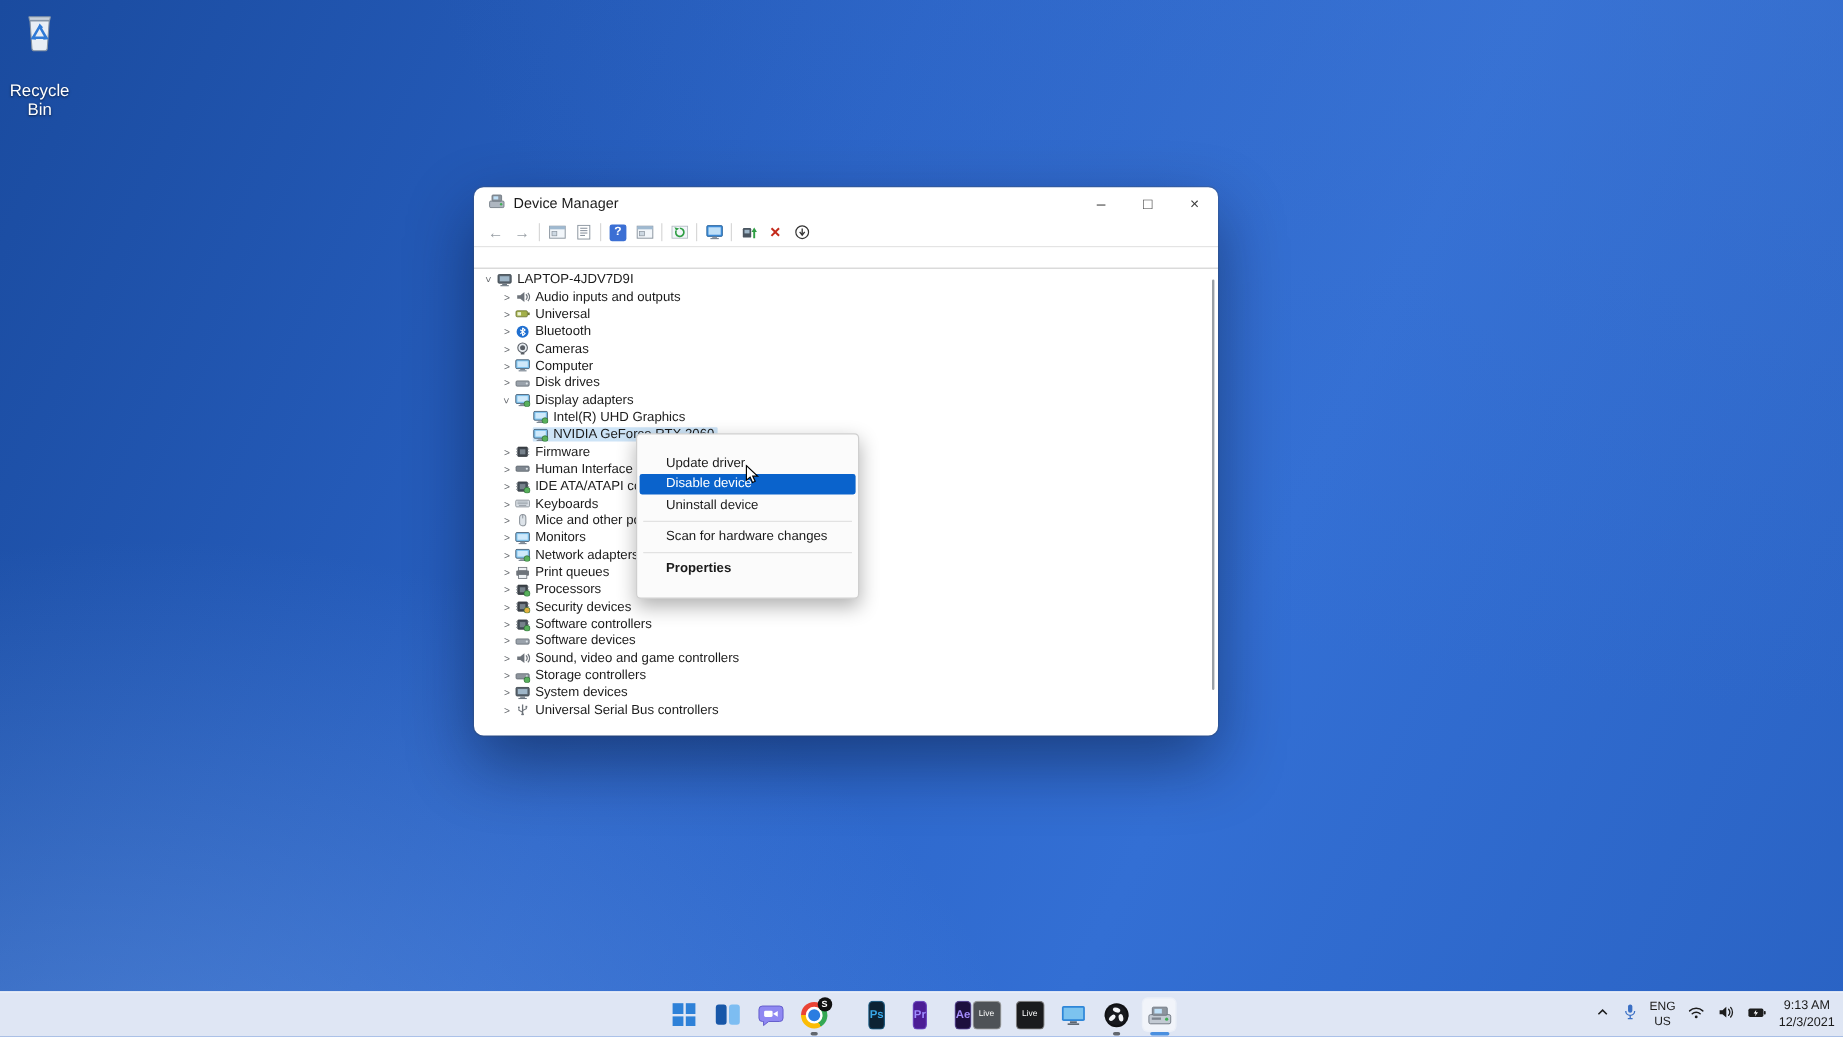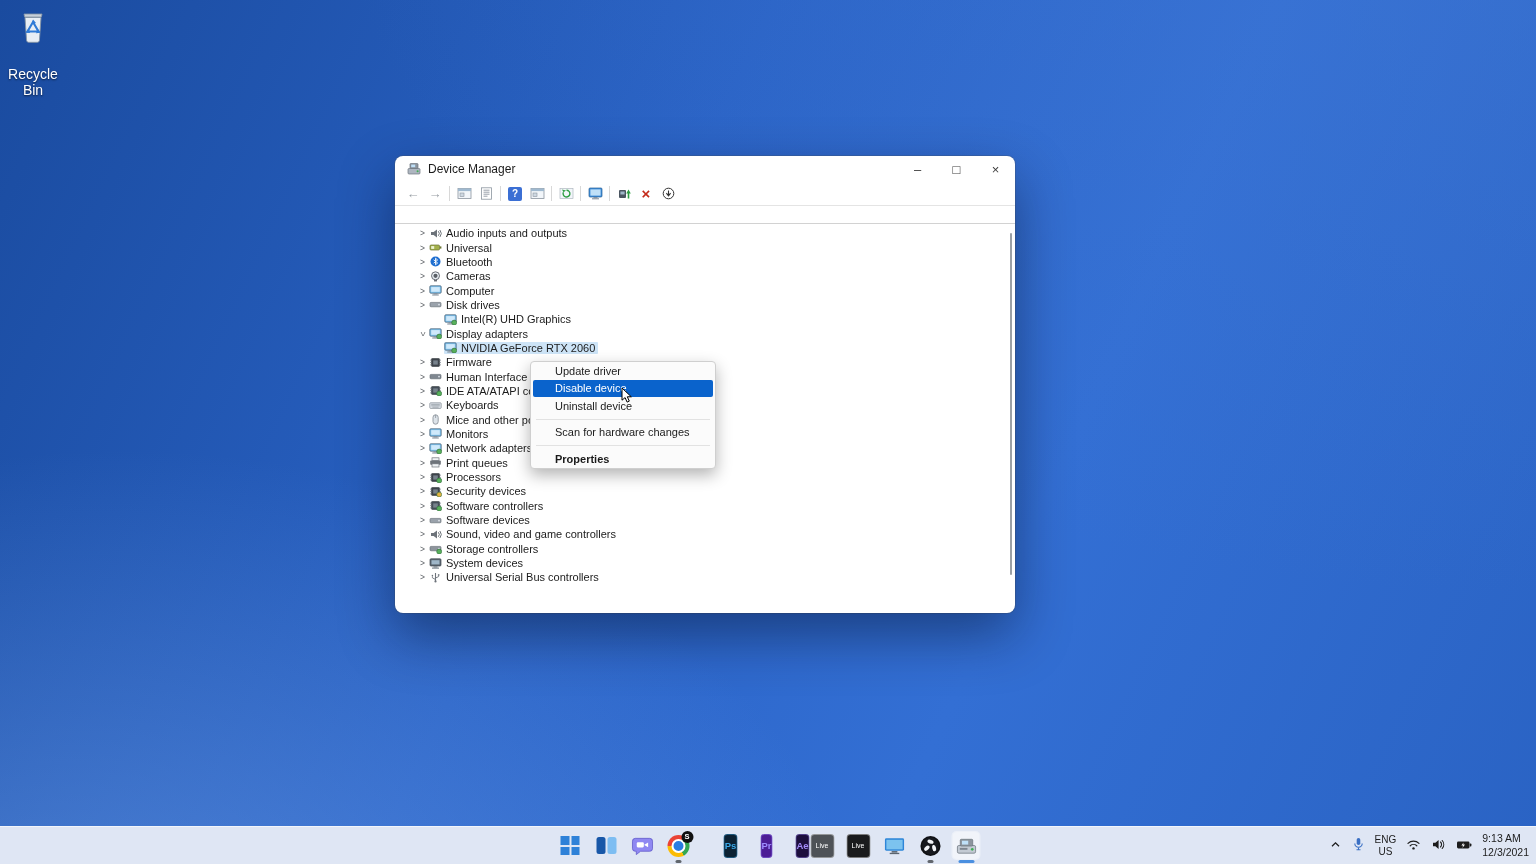--- a/index.html
+++ b/index.html
@@ -37,21 +37,21 @@
   .chev.open{transform:rotate(90deg);}
   .twrap{display:inline-flex;align-items:center;padding:0 3px 0 0;border-radius:1px;}
   .ticon{width:13px;height:11px;margin-right:4px;flex:none;display:inline-flex;}
   .vscroll{position:absolute;right:2px;top:70px;bottom:20px;width:5px;}
   .vthumb{position:absolute;left:2px;top:2%;height:93%;width:2px;background:#9aa0a6;border-radius:2px;}
   .statusbar{position:absolute;left:0;right:0;bottom:0;height:17px;background:#f2f2f2;border-top:1px solid #d8d8d8;
     display:flex;align-items:center;padding-left:6px;font-size:11px;}
   .ssep{position:absolute;top:1px;bottom:1px;width:1px;background:#d8d8d8;}
   
   .ctxmenu{position:absolute;left:530px;top:361px;width:184px;background:#fbfbfb;border:1px solid #cfcfcf;
-    border-radius:4px;box-shadow:0 6px 16px rgba(0,0,0,.3);padding:0 0;z-index:50;font-size:11px;color:#1b1b1b;}
+    border-radius:4px;box-shadow:0 6px 16px rgba(0,0,0,.3);padding:15px 0;z-index:50;font-size:11px;color:#1b1b1b;}
   .mi{height:17.5px;display:flex;align-items:center;padding-left:24px;}
   .mi.hl{color:#fff;margin:0 2px;padding-left:22px;border-radius:2px;}
   .mi.bold{font-weight:bold;}
   .msep{height:1px;background:#e2e2e2;margin:4px 5px;}
   .cursor{position:absolute;left:621px;top:387px;z-index:60;}
   
   .taskbar{position:absolute;left:0;right:0;bottom:0;height:37px;background:#dfe6f4;border-top:1px solid rgba(255,255,255,.6);}
   .tb-center{position:absolute;left:50%;top:0;bottom:0;transform:translateX(-50%);display:flex;align-items:center;gap:9px;}
   .tbtn{width:27px;height:27px;position:relative;display:flex;align-items:center;justify-content:center;border-radius:4px;}
   .tbtn.active{background:rgba(255,255,255,.55);box-shadow:0 0 0 1px rgba(255,255,255,.4);}
@@ -68,21 +68,21 @@
     background:conic-gradient(from -90deg,#ea4335 0 120deg,#34a853 120deg 240deg,#fbbc05 240deg 360deg);}
   .chrome .cin{width:10px;height:10px;border-radius:50%;background:#2a7de1;border:2.2px solid #fff;}
   .chrome .badge{position:absolute;top:-4px;right:-4px;width:12px;height:12px;border-radius:50%;background:#111;
     color:#fff;font-size:7.5px;font-weight:bold;display:flex;align-items:center;justify-content:center;}
   .adobe{width:22px;height:22px;border-radius:4px;border:1px solid;display:flex;align-items:center;justify-content:center;
     font-size:9.5px;font-weight:bold;margin-left:33px;}
   .live{width:22px;height:22px;border-radius:4px;border:1px solid rgba(220,220,220,.5);color:#fff;font-size:7px;
     display:flex;align-items:center;justify-content:center;}
   .tb-right{position:absolute;right:7px;top:0;bottom:0;display:flex;align-items:center;gap:10px;color:#1c1c1c;}
   .lang{font-size:10px;line-height:1.15;text-align:center;}
-  .traytime{font-size:10.5px;line-height:1.25;text-align:left;}
+  .traytime{font-size:10.5px;line-height:1.25;text-align:center;}
 </style>
 </head>
 <body>
 
 <div class="deskicon">
   <span>
     <svg width="32" height="36" viewBox="0 0 32 36">
       <path d="M7 6 h18 l-0.6 3 H7.6 Z" fill="#c7d0da" stroke="#8795a5" stroke-width="0.8"></path>
       <path d="M8 9.5 h16 l-1.6 23 a2 2 0 0 1 -2 1.8 H11.6 a2 2 0 0 1 -2-1.8 Z" fill="#e8eef5" stroke="#8795a5" stroke-width="0.9"></path>
       <path d="M16 14 L21.5 23.5 H10.5 Z" fill="none" stroke="#2f7ad6" stroke-width="2.1"></path>
@@ -173,20 +173,34 @@
         <span class="tb-glyph" style="color:#c42b1c;font-size:15px">×</span>
       </div>
       <div class="tbtnb">
         <svg width="15" height="13" viewBox="0 0 15 13">
           <circle cx="7.5" cy="6.5" r="5.3" fill="#fff" stroke="#333" stroke-width="1"></circle>
           <path d="M7.5 3.4 V7.8 M5.4 6.2 L7.5 8.9 L9.6 6.2" stroke="#333" stroke-width="1.1" fill="none"></path>
         </svg>
       </div>
     </div>
   <div class="tree">
+      <div class="trow" style="padding-left: 6px;">
+        <span class="chev open">&gt;</span>
+        <span class="twrap">
+          <span class="ticon">
+            <svg viewBox="0 0 13 11" width="13" height="11">
+              <rect x="1" y="0.8" width="11" height="7.2" rx="1" fill="#5b6670" stroke="#3d464e" stroke-width="0.7"></rect>
+              <rect x="2.5" y="2.2" width="8" height="4.2" fill="#9fb6c8"></rect>
+              <rect x="4.5" y="8.4" width="4" height="1.1" fill="#6b7680"></rect>
+              <rect x="3" y="9.6" width="7" height="1" fill="#6b7680"></rect>
+            </svg>
+          </span>
+          <span>LAPTOP-4JDV7D9I</span>
+        </span>
+      </div>
       <div class="trow" style="padding-left: 21px;">
         <span class="chev">&gt;</span>
         <span class="twrap">
           <span class="ticon">
             <svg viewBox="0 0 13 11" width="13" height="11">
               <path d="M2 4 h2.6 L8 1.4 V9.6 L4.6 7 H2 Z" fill="#6d737a"></path>
               <path d="M9.3 3.2 a3.4 3.4 0 0 1 0 4.6 M10.9 2 a5.5 5.5 0 0 1 0 7" stroke="#6d737a" fill="none" stroke-width="1"></path>
             </svg>
           </span>
           <span>Audio inputs and outputs</span>
@@ -249,48 +263,48 @@
         <span class="twrap">
           <span class="ticon">
             <svg viewBox="0 0 13 11" width="13" height="11">
               <rect x="1" y="3.4" width="11" height="4.4" rx="1" fill="#9aa2ab" stroke="#5c646d" stroke-width="0.6"></rect>
               <circle cx="10" cy="5.6" r="0.9" fill="#dfe5ea"></circle>
             </svg>
           </span>
           <span>Disk drives</span>
         </span>
       </div>
-      <div class="trow" style="padding-left: 36px;">
-        <span class="chev"></span>
+      <div class="trow" style="padding-left: 21px;">
+        <span class="chev open">&gt;</span>
         <span class="twrap">
           <span class="ticon">
             <svg viewBox="0 0 13 11" width="13" height="11">
               <rect x="0.8" y="0.8" width="11.4" height="7.4" rx="1" fill="#7ec3ef" stroke="#41566b" stroke-width="0.7"></rect>
               <rect x="2.2" y="2.1" width="8.6" height="4.7" fill="#cfe9fb"></rect>
               <rect x="4.5" y="8.4" width="4" height="1" fill="#7d8894"></rect>
               <rect x="3.2" y="9.5" width="6.6" height="1" fill="#7d8894"></rect>
               <circle cx="10.2" cy="8.6" r="2.5" fill="#58b05c" stroke="#2e6b36" stroke-width="0.6"></circle>
             </svg>
           </span>
-          <span>Intel(R) UHD Graphics</span>
-        </span>
-      </div>
-      <div class="trow" style="padding-left: 21px;">
-        <span class="chev open">&gt;</span>
+          <span>Display adapters</span>
+        </span>
+      </div>
+      <div class="trow" style="padding-left: 36px;">
+        <span class="chev"></span>
         <span class="twrap">
           <span class="ticon">
             <svg viewBox="0 0 13 11" width="13" height="11">
               <rect x="0.8" y="0.8" width="11.4" height="7.4" rx="1" fill="#7ec3ef" stroke="#41566b" stroke-width="0.7"></rect>
               <rect x="2.2" y="2.1" width="8.6" height="4.7" fill="#cfe9fb"></rect>
               <rect x="4.5" y="8.4" width="4" height="1" fill="#7d8894"></rect>
               <rect x="3.2" y="9.5" width="6.6" height="1" fill="#7d8894"></rect>
               <circle cx="10.2" cy="8.6" r="2.5" fill="#58b05c" stroke="#2e6b36" stroke-width="0.6"></circle>
             </svg>
           </span>
-          <span>Display adapters</span>
+          <span>Intel(R) UHD Graphics</span>
         </span>
       </div>
       <div class="trow" style="padding-left: 36px;">
         <span class="chev"></span>
         <span class="twrap" style="background: rgb(205, 228, 247);">
           <span class="ticon">
             <svg viewBox="0 0 13 11" width="13" height="11">
               <rect x="0.8" y="0.8" width="11.4" height="7.4" rx="1" fill="#7ec3ef" stroke="#41566b" stroke-width="0.7"></rect>
               <rect x="2.2" y="2.1" width="8.6" height="4.7" fill="#cfe9fb"></rect>
               <rect x="4.5" y="8.4" width="4" height="1" fill="#7d8894"></rect>

